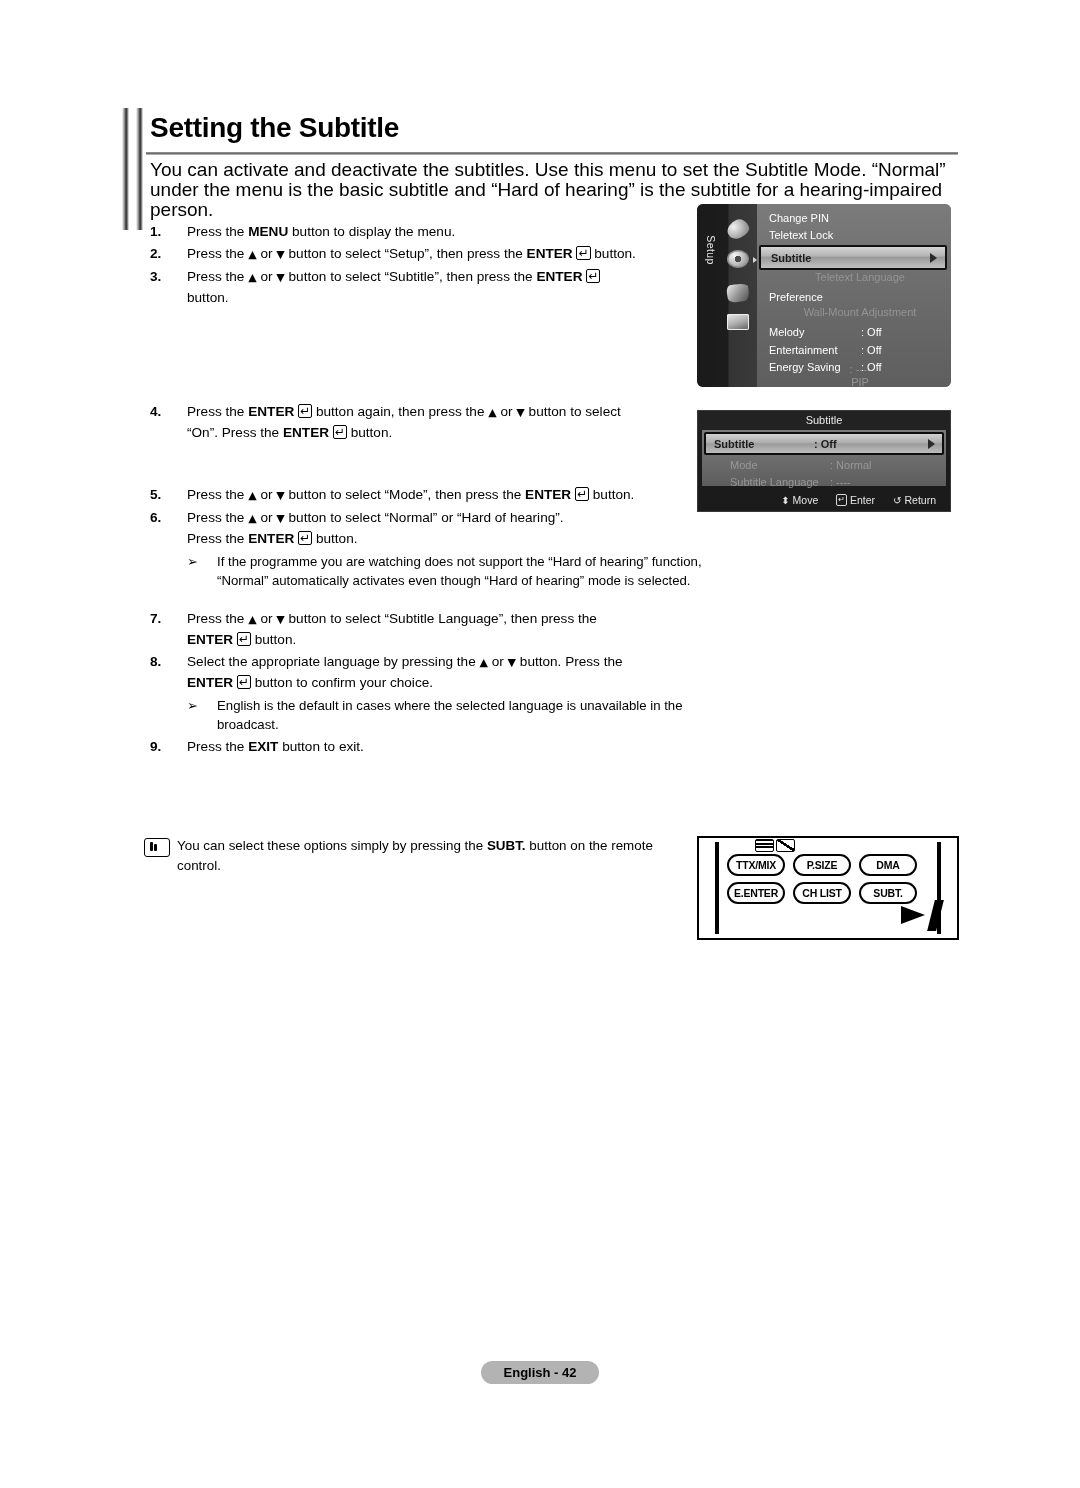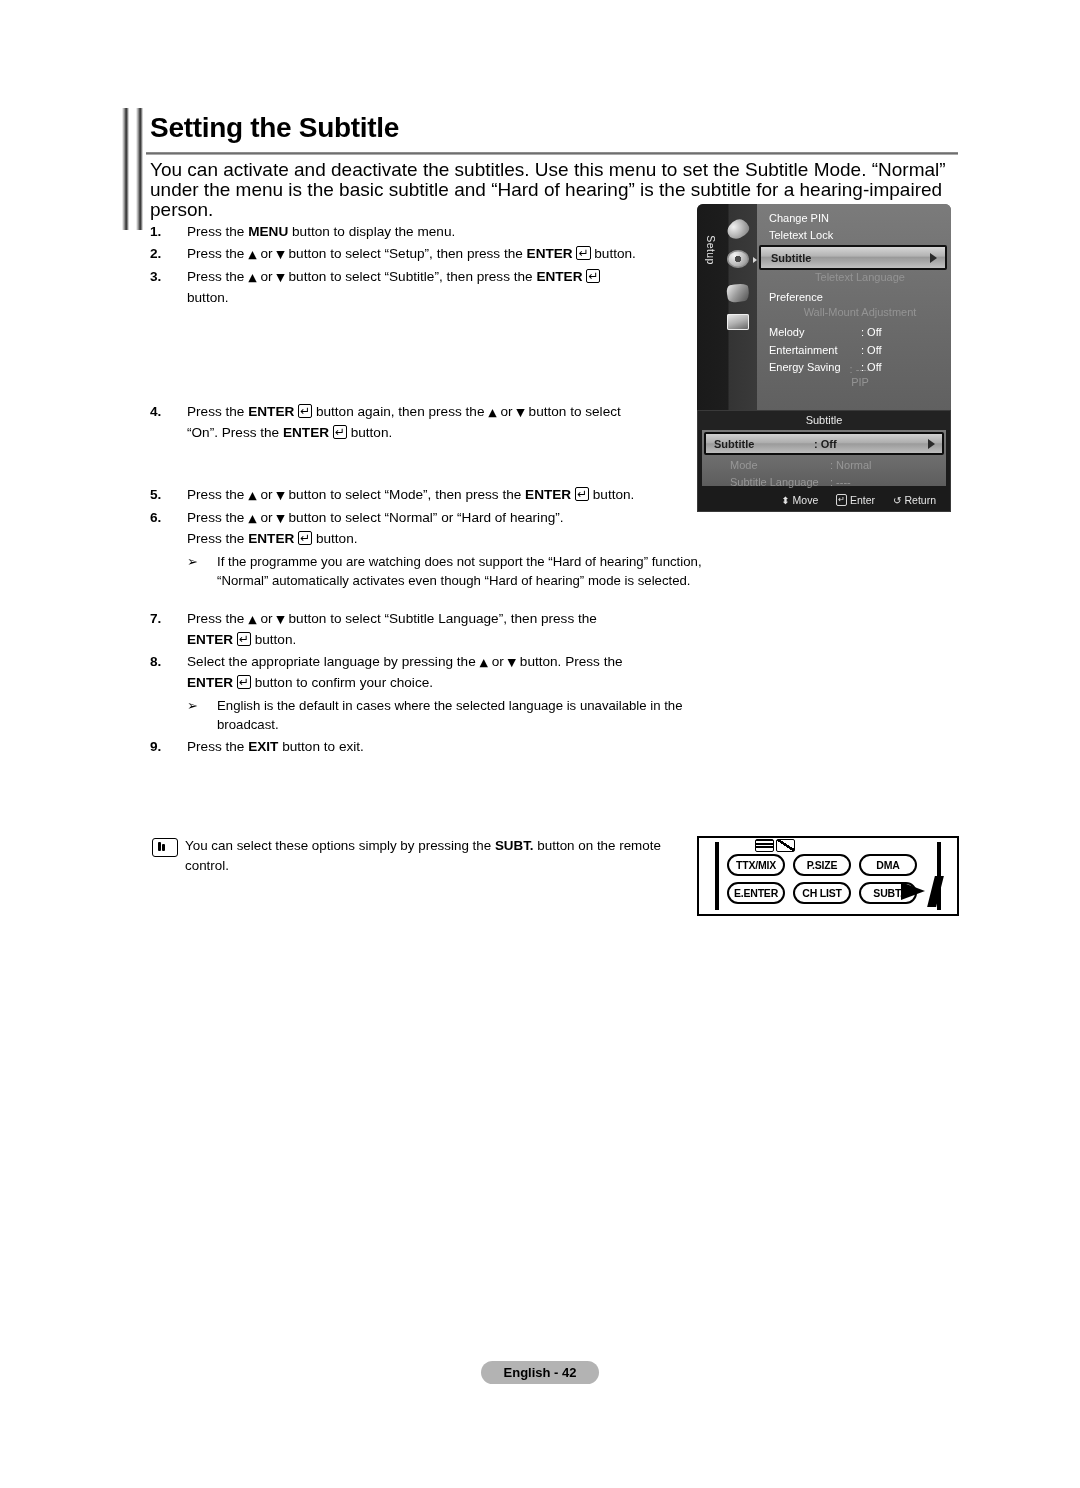--- a/index.html
+++ b/index.html
@@ -125,21 +125,21 @@
     top: -1px;
   }
   .tri-up, .tri-dn {
     font-family: "DejaVu Sans", sans-serif;
     font-size: 11px;
   }
 
   
   .note-row {
     position: absolute;
-    left: 152px;
+    left: 144px;
     top: 836px;
     width: 530px;
     display: flex;
     align-items: flex-start;
   }
   .note-icon {
     flex: 0 0 26px;
     width: 19px;
     height: 19px;
     border: 1.5px solid #000;
@@ -171,21 +171,21 @@
     font-size: 13.4px;
     line-height: 20px;
   }
 
   
   .tv-menu {
     position: absolute;
     left: 697px;
     top: 204px;
     width: 254px;
-    height: 225px;
+    height: 183px;
     border-radius: 6px;
     overflow: hidden;
     background: #6d6d6d;
   }
   .tv-menu-iconcol {
     position: absolute;
     left: 0; top: 0;
     width: 60px; height: 100%;
     background: linear-gradient(to right, #1a1a1a 0%, #1d1d1d 52%, #343434 53%, #3a3a3a 100%);
   }
@@ -362,21 +362,21 @@
     line-height: 10px;
     font-size: 8px;
   }
 
   
   .remote {
     position: absolute;
     left: 697px;
     top: 836px;
     width: 262px;
-    height: 80px;
+    height: 104px;
     border: 2px solid #000;
     box-sizing: border-box;
     background: #ffffff;
   }
   .remote-side {
     position: absolute;
     top: 4px; bottom: 4px;
     width: 4px;
     background: #000;
   }

